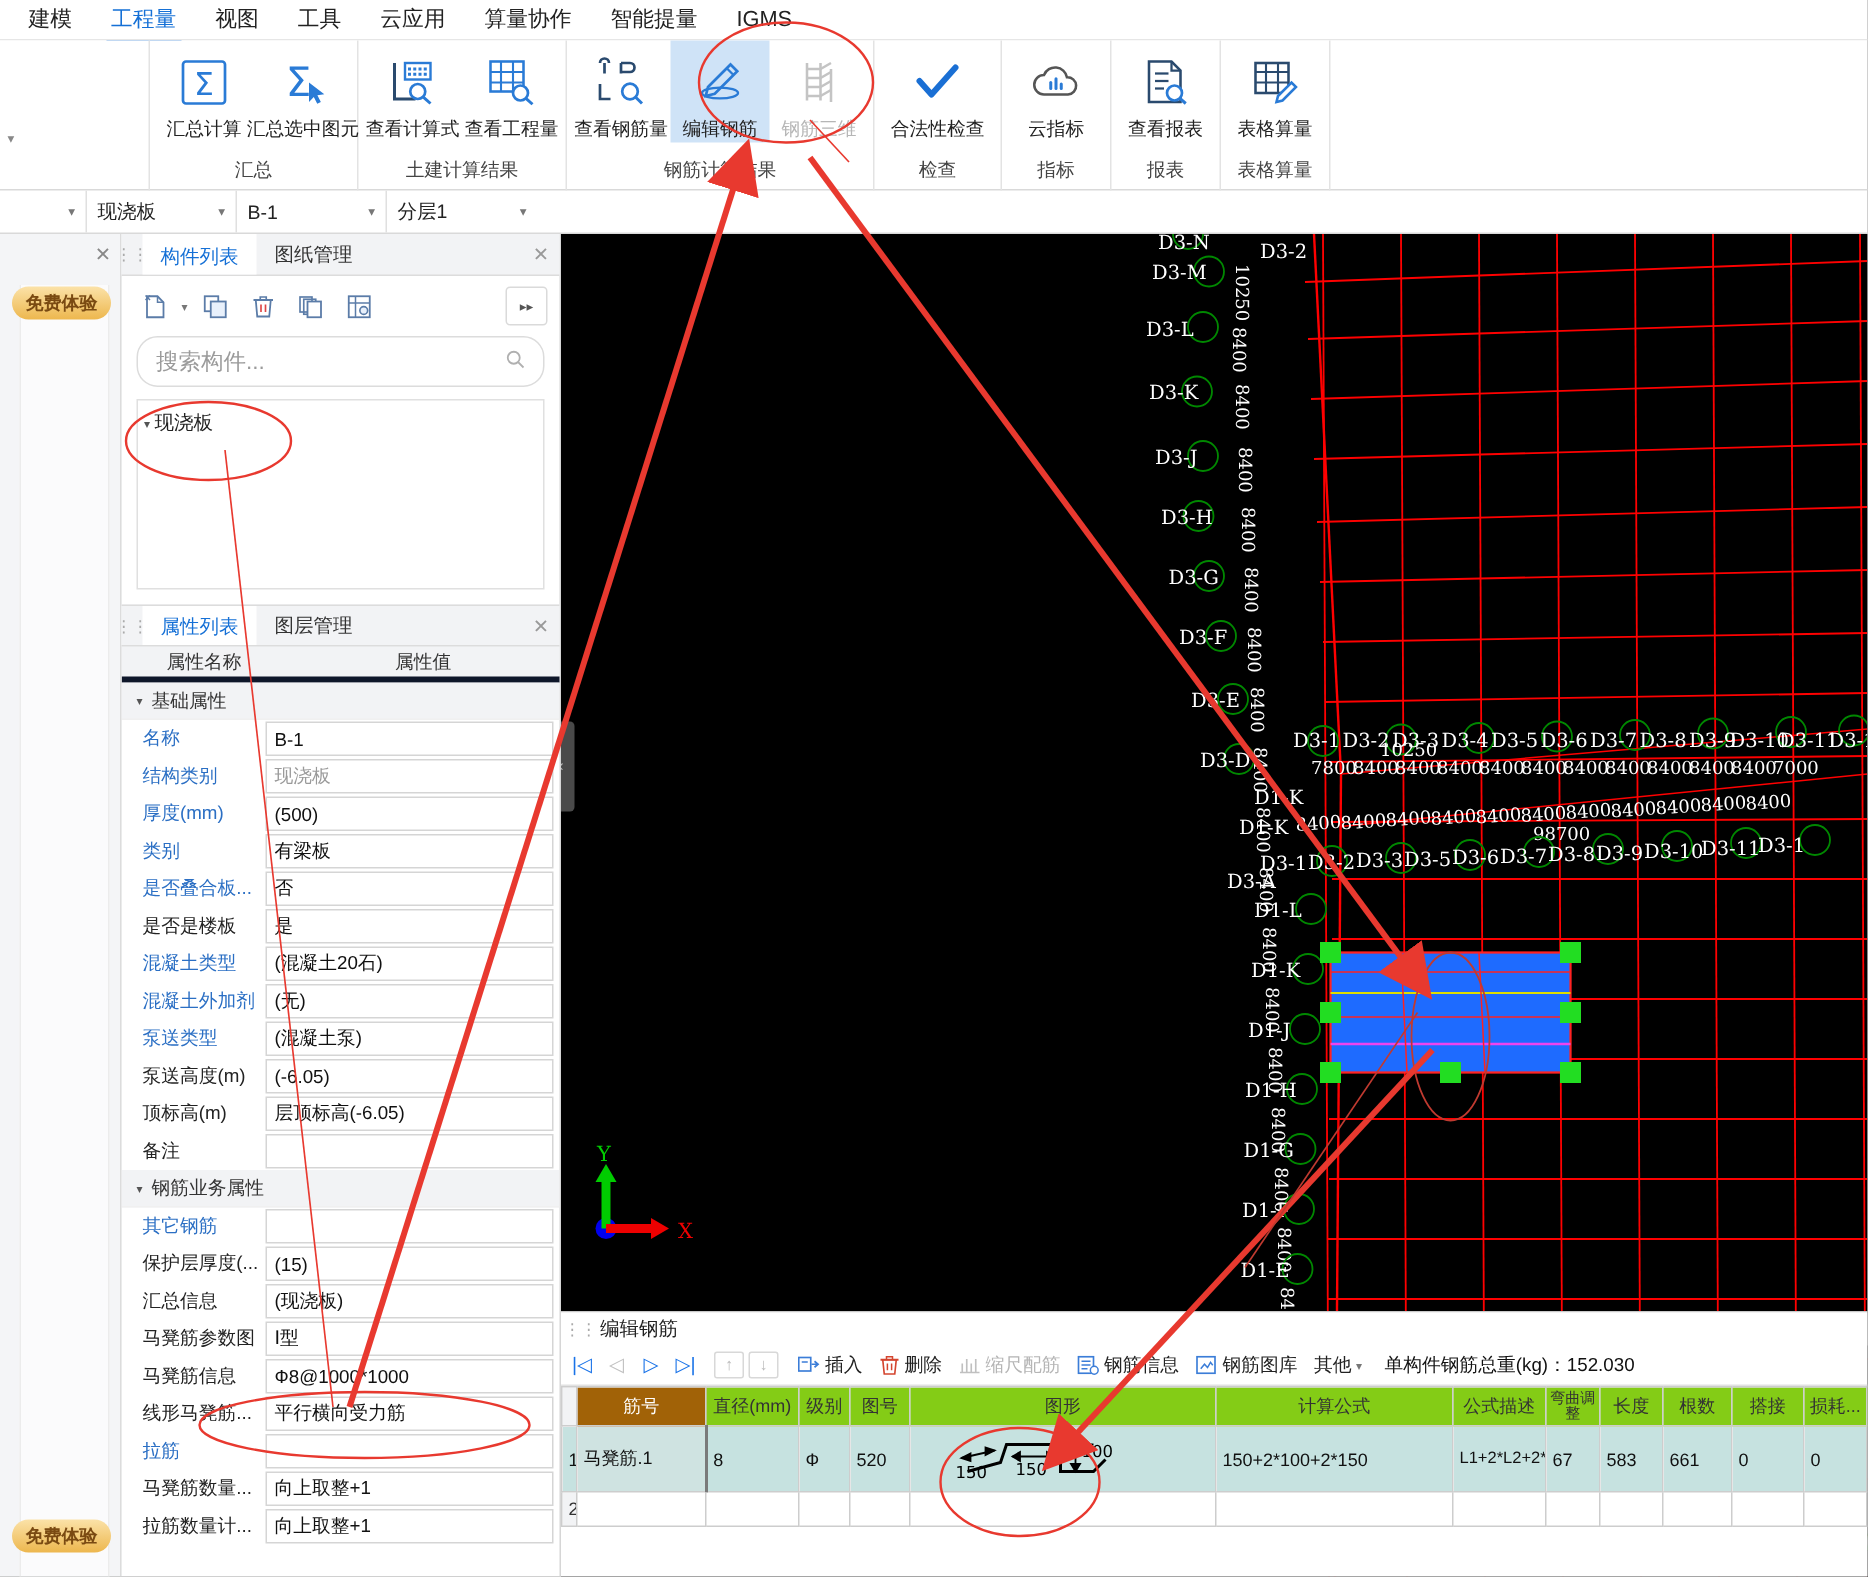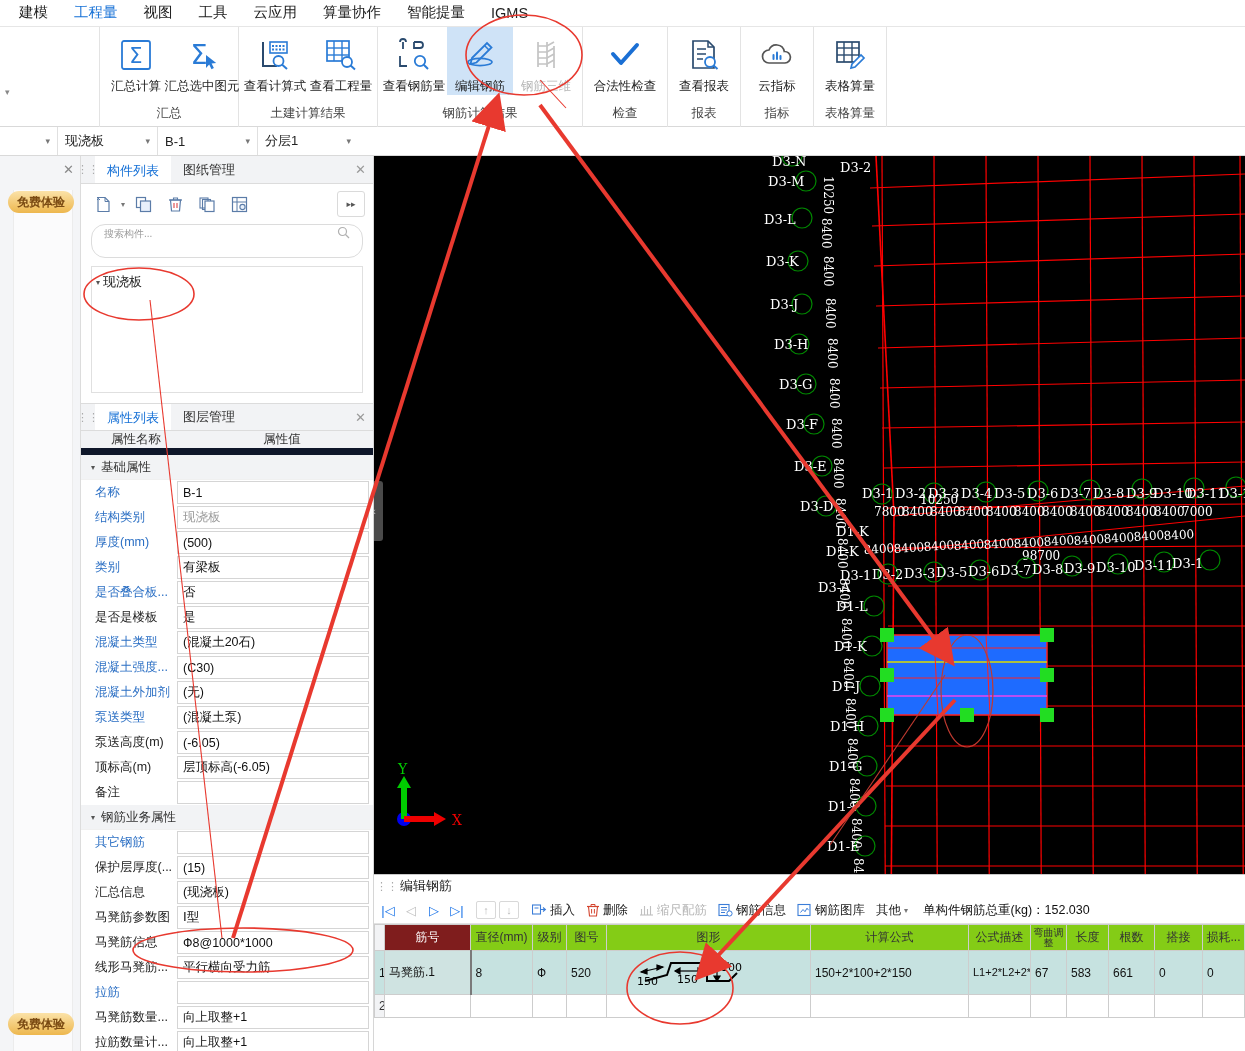--- a/index.html
+++ b/index.html
@@ -63,32 +63,32 @@
   .ptab { padding:0 12px; display:flex; align-items:center; font-size:13px; color:#333; }
   .ptab.on { background:#fff; color:#1570d6; border-top:2px solid transparent; }
   .ptabclose { position:absolute; right:7px; top:6px; color:#999; font-size:13px; }
 
   .comptools { height:40px; display:flex; align-items:center; gap:4px; padding:0 8px; }
   .ctbtn { width:28px; height:26px; border-radius:3px; display:flex; align-items:center;
     justify-content:center; color:#5b7ca8; }
   .ctbtn.endbtn { border:1px solid #dadada; margin-left:auto; color:#555; }
   .caret { font-size:8px; color:#777; }
   .searchbox { margin:0 10px 8px; height:27px; border:1px solid #dcdcdc; border-radius:14px;
-    display:flex; align-items:flex-end; padding:16px 12px; font-size:10px; color:#9b9b9b; }
+    display:flex; align-items:center; padding:16px 12px; font-size:15px; color:#9b9b9b; }
   .searchbox .mag { margin-left:auto; color:#b0b0b0; }
   .treewrap { flex:0 0 127px; margin:0 10px; border:1px solid #e0e0e0; position:relative;
     overflow:hidden; background:#fff; }
   .tnode { display:flex; align-items:center; font-size:13px; color:#222; padding:2px 4px; }
   .tnode .tri { font-size:8px; color:#555; margin-right:3px; }
   .tleaf { margin:3px 0 0 18px; background:#cfdff3; display:inline-block; padding:2px 8px;
     font-size:13px; color:#111; }
 
   .prophead { height:28px; display:flex; align-items:stretch; background:#f2f3f5;
     border-top:1px solid #dcdcdc; border-bottom:1px solid #dcdcdc; position:relative; }
-  .propcols { display:flex; height:24px; background:#f2f3f5; border-bottom:7px solid #0f172a;
+  .propcols { display:flex; height:24px; background:#f2f3f5; border-bottom:4px solid #0f172a;
     font-size:12.5px; color:#333; }
   .propcols div { display:flex; align-items:center; justify-content:center; }
   .proplist { flex:1; overflow:hidden; }
   .grow { display:flex; height:25px; align-items:center; border-bottom:1px solid #f0f0f0;
     background:#f2f3f5; font-size:12.5px; color:#333; }
   .grow .tri { font-size:8px; margin:0 6px 0 10px; color:#555; }
   .prow { display:flex; height:25px; align-items:stretch; font-size:12.5px; }
   .pname { width:96px; display:flex; align-items:center; padding-left:14px; color:#222; }
   .pname.blue { color:#2b6fc4; }
   .pval { flex:1; margin:1px 4px 1px 0; border:1px solid #d5d5d5; display:flex;
@@ -116,21 +116,21 @@
   .navb.dis { color:#c0c0c0; }
   .sqb { width:20px; height:18px; border:1px solid #d8d8d8; color:#bbb; font-size:11px;
     display:flex; align-items:center; justify-content:center; border-radius:2px; }
   .titem { display:flex; align-items:center; gap:3px; padding:0 4px; white-space:nowrap; }
   .titem.dis { color:#b5b5b5; }
   .totalw { margin-left:8px; font-size:12.5px; color:#111; white-space:nowrap; }
 
   table.rbt { border-collapse:collapse; width:871px; table-layout:fixed; font-size:12px; }
   table.rbt th { background:#84cc16; border:1px solid #cdcdcd; font-weight:normal;
     color:#333; height:26px; padding:0 2px; font-size:12px; }
-  table.rbt th.sel { background:#7f1d1d; color:#fff; }
+  table.rbt th.sel { background:#a16207; color:#fff; }
   table.rbt td { border:1px solid #cdcdcd; height:44px; padding:0 4px; color:#111;
     vertical-align:middle; overflow:hidden; }
   tr.datarow td { background:#c6e2e0; }
   td.rowno { background:#6fb4e8; color:#fff; text-align:center; width:10px; padding:0; }
   tr.emptyrow td { height:23px; background:#fff; }
   tr.emptyrow td.rowno { background:#f2f3f5; color:#333; }
   td.namecell { background:#cfe3e1 !important; border-right:2px solid #7a7a7a !important; }
 
   
   .anno { position:absolute; inset:0; pointer-events:none; z-index:20; }
@@ -273,54 +273,54 @@
         </div>
       </div>
       <div class="gtitle">检查</div>
     </div>
 
     <div class="rgroup">
       <div class="items">
         <div class="rbtn">
           <div class="ic">
             <svg width="38" height="38" viewBox="0 0 38 38">
+              <path d="M11 27 a6.5 6.5 0 0 1 0 -13 a8 8 0 0 1 15.3 1.5 a5.7 5.7 0 0 1 0.7 11.5 z" fill="none" stroke="#555" stroke-width="1.7"></path>
+              <g stroke="#2a7bd6" stroke-width="2" stroke-linecap="round">
+                <line x1="15.5" y1="23" x2="15.5" y2="19"></line>
+                <line x1="19" y1="23" x2="19" y2="16.5"></line>
+                <line x1="22.5" y1="23" x2="22.5" y2="20"></line>
+              </g>
+            </svg>
+          </div>
+          <div class="lb">云指标</div>
+        </div>
+      </div>
+      <div class="gtitle">指标</div>
+    </div>
+
+    <div class="rgroup">
+      <div class="items">
+        <div class="rbtn">
+          <div class="ic">
+            <svg width="38" height="38" viewBox="0 0 38 38">
               <path d="M8 5 h15 l6 6 v21 h-21 z" fill="none" stroke="#2a4a6e" stroke-width="1.7"></path>
               <path d="M23 5 v6 h6" fill="none" stroke="#2a4a6e" stroke-width="1.5"></path>
               <g stroke="#2a4a6e" stroke-width="1.5">
                 <line x1="12" y1="13" x2="21" y2="13"></line>
                   <line x1="12" y1="18" x2="21" y2="18"></line>
                 <line x1="12" y1="23" x2="18" y2="23"></line>
               </g>
               <circle cx="25" cy="26" r="5" fill="#fff" stroke="#2a7bd6" stroke-width="1.8"></circle>
               <line x1="28.6" y1="29.6" x2="32.5" y2="33" stroke="#2a7bd6" stroke-width="2"></line>
             </svg>
           </div>
           <div class="lb">查看报表</div>
         </div>
       </div>
       <div class="gtitle">报表</div>
-    </div>
-
-    <div class="rgroup">
-      <div class="items">
-        <div class="rbtn">
-          <div class="ic">
-            <svg width="38" height="38" viewBox="0 0 38 38">
-              <path d="M11 27 a6.5 6.5 0 0 1 0 -13 a8 8 0 0 1 15.3 1.5 a5.7 5.7 0 0 1 0.7 11.5 z" fill="none" stroke="#555" stroke-width="1.7"></path>
-              <g stroke="#2a7bd6" stroke-width="2" stroke-linecap="round">
-                <line x1="15.5" y1="23" x2="15.5" y2="19"></line>
-                <line x1="19" y1="23" x2="19" y2="16.5"></line>
-                <line x1="22.5" y1="23" x2="22.5" y2="20"></line>
-              </g>
-            </svg>
-          </div>
-          <div class="lb">云指标</div>
-        </div>
-      </div>
-      <div class="gtitle">指标</div>
     </div>
 
     <div class="rgroup">
       <div class="items">
         <div class="rbtn">
           <div class="ic">
             <svg width="38" height="38" viewBox="0 0 38 38">
               <rect x="6" y="6" width="22" height="20" fill="none" stroke="#2a4a6e" stroke-width="1.7"></rect>
               <line x1="6" y1="12" x2="28" y2="12" stroke="#2a4a6e" stroke-width="1.4"></line>
               <line x1="6" y1="19" x2="28" y2="19" stroke="#2a4a6e" stroke-width="1.4"></line>
@@ -474,24 +474,20 @@
             <div class="pname blue">是否叠合板...</div>
             <div class="pval">否</div>
           </div>
         <div class="prow">
             <div class="pname">是否是楼板</div>
             <div class="pval">是</div>
           </div>
         <div class="prow">
             <div class="pname blue">混凝土类型</div>
             <div class="pval">(混凝土20石)</div>
-          </div>
-        <div class="prow">
-            <div class="pname blue">混凝土强度...</div>
-            <div class="pval">(C30)</div>
           </div>
         <div class="prow">
             <div class="pname blue">混凝土外加剂</div>
             <div class="pval">(无)</div>
           </div>
         <div class="prow">
             <div class="pname blue">泵送类型</div>
             <div class="pval">(混凝土泵)</div>
           </div>
         <div class="prow">

